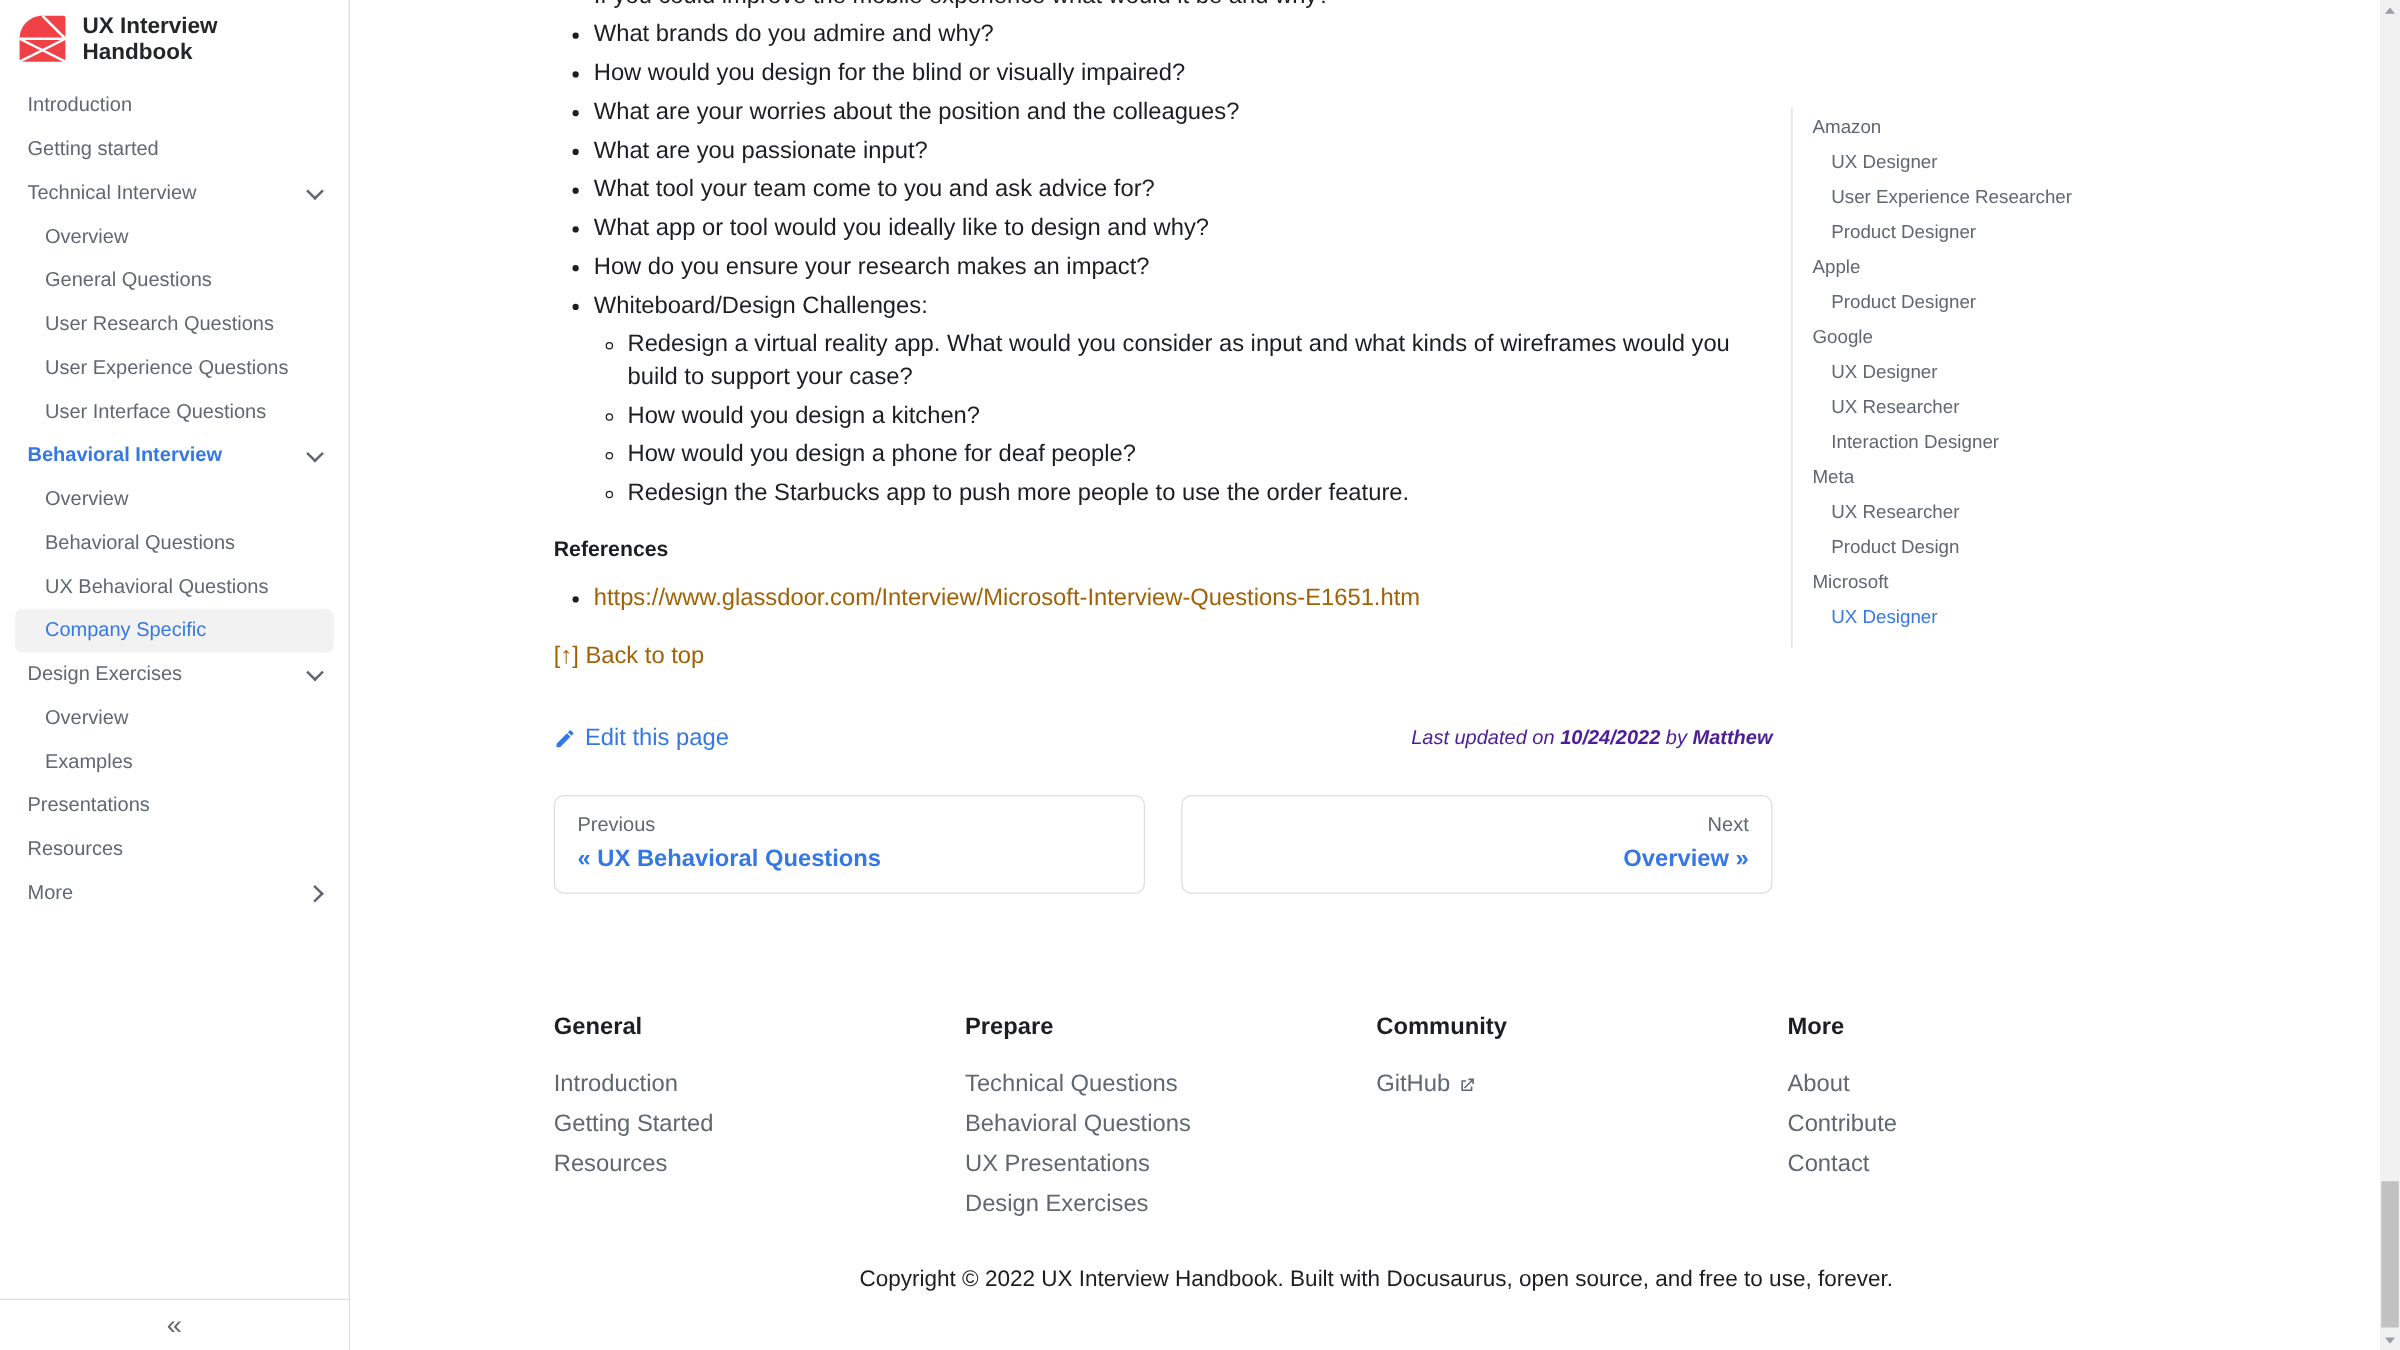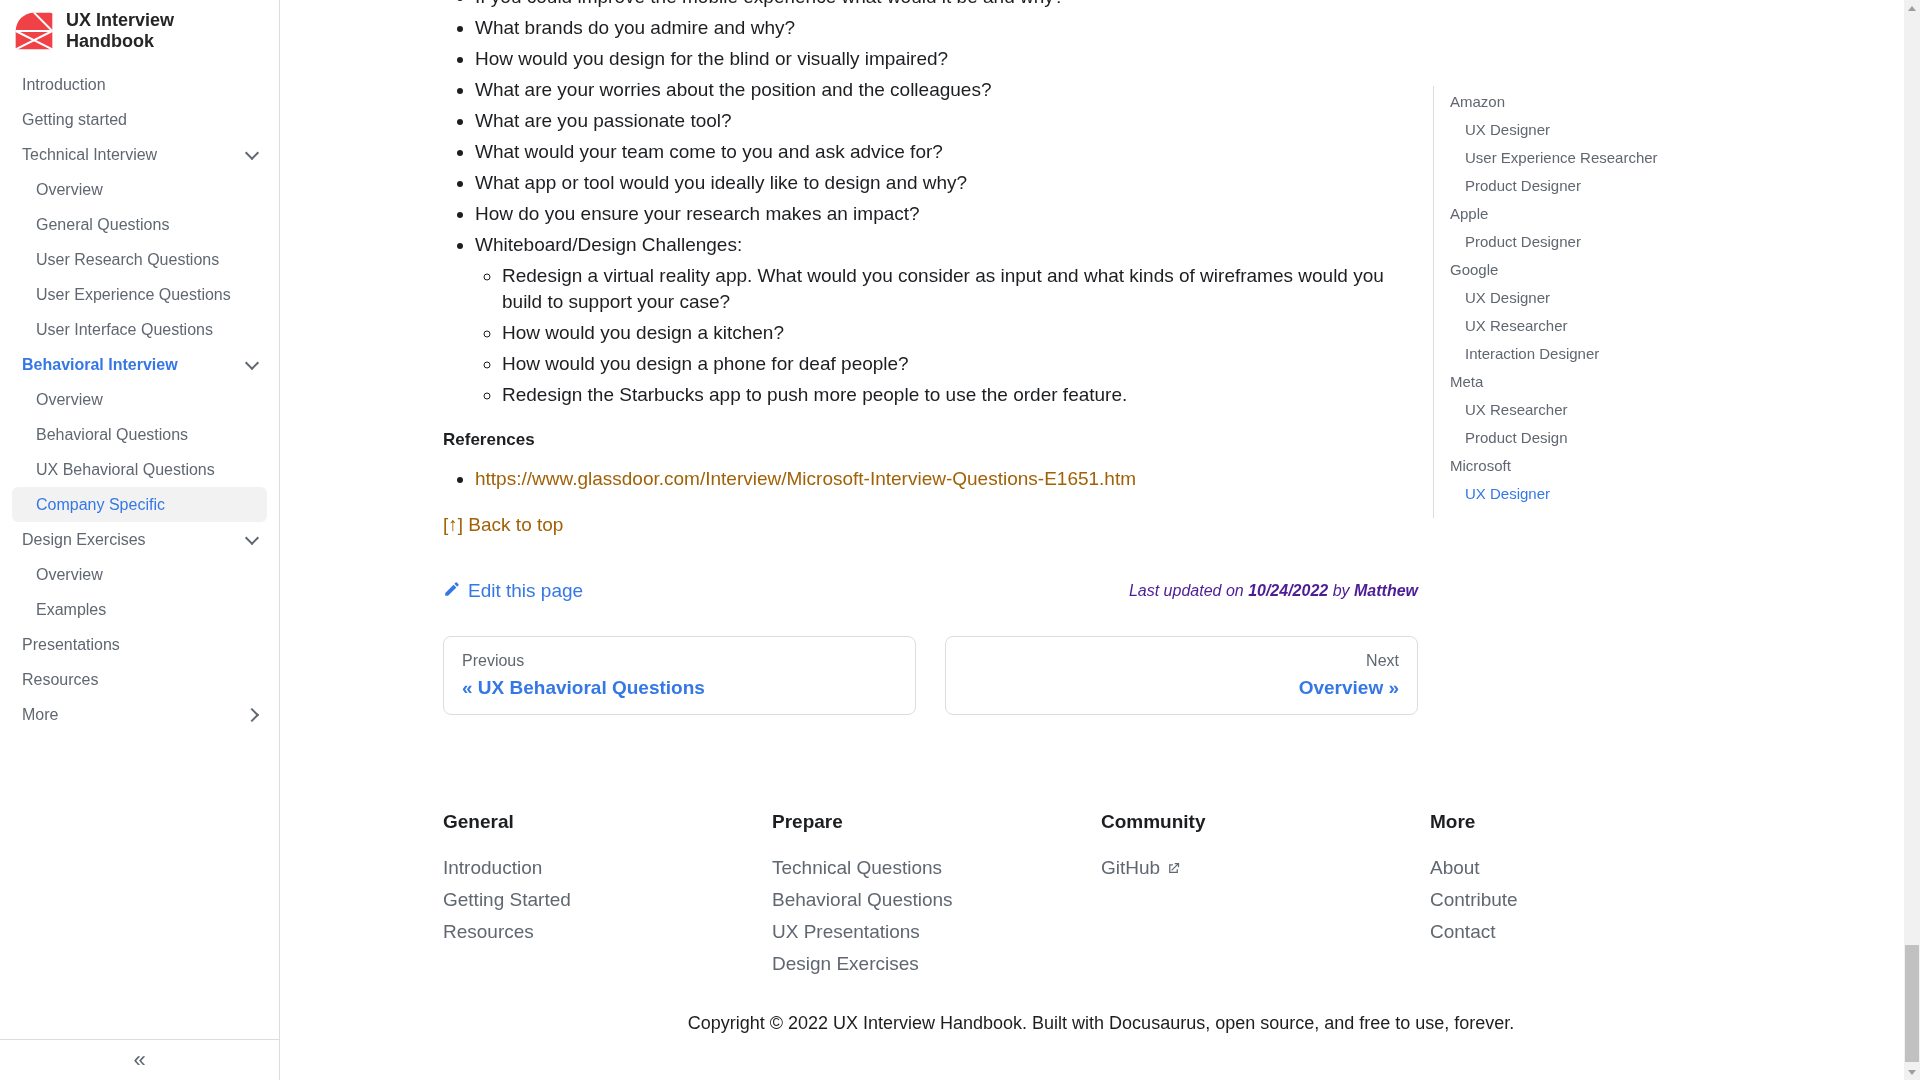--- a/index.html
+++ b/index.html
@@ -29,21 +29,21 @@
   .doc-col{margin-left:163px;width:975px;margin-top:-16px;}
   ul.qlist{margin:0;padding-left:32px;font-size:19px;line-height:26px;color:#1c1e21;}
   ul.qlist>li{margin-bottom:5px;}
   ul.qlist ul{list-style:circle;padding-left:27px;margin-top:5px;}
   ul.qlist ul>li{margin-bottom:5px;}
   .refs-heading{font-weight:bold;font-size:17px;margin-top:22px;}
   ul.refs{margin:16px 0 0 0;padding-left:32px;font-size:19px;line-height:26px;}
   a.link{color:#a16207;text-decoration:none;cursor:pointer;}
   .back-top{margin-top:22px;font-size:19px;display:inline-block;}
   .edit-row{margin-top:44px;display:flex;justify-content:space-between;align-items:center;}
-  .edit-link{display:inline-flex;gap:7px;font-size:19px;color:#3578e5;cursor:pointer;}
+  .edit-link{display:inline-flex;align-items:center;gap:7px;font-size:19px;color:#3578e5;cursor:pointer;}
   .updated{font-style:italic;font-size:16px;color:#4c1d95;}
   .updated b{font-weight:bold;}
   .pagination{margin-top:34px;display:flex;gap:29px;}
   .page-card{flex:1;border:1px solid #dadde1;border-radius:8px;padding:15px 18px;box-sizing:border-box;cursor:pointer;background:#fff;}
   .page-card .pc-label{font-size:16px;color:#606770;margin-bottom:7px;}
   .page-card .pc-title{font-size:19px;font-weight:bold;color:#3578e5;}
   .page-card.next{text-align:right;}
 
   
   .toc{margin-left:15px;margin-top:86px;border-left:1px solid #dadde1;padding:8px 0 4px 16px;width:235px;font-size:15px;color:#606770;}
@@ -133,22 +133,22 @@
   </aside>
 
   <main class="main">
     <div class="doc-wrap">
       <div class="doc-col">
         <ul class="qlist" id="qlist">
             <li>If you could improve the mobile experience what would it be and why?</li>
             <li>What brands do you admire and why?</li>
             <li>How would you design for the blind or visually impaired?</li>
             <li>What are your worries about the position and the colleagues?</li>
-            <li>What are you passionate tool?</li>
-            <li>What would your team come to you and ask advice for?</li>
+            <li>What are you passionate input?</li>
+            <li>What tool your team come to you and ask advice for?</li>
             <li>What app or tool would you ideally like to design and why?</li>
             <li>How do you ensure your research makes an impact?</li>
             <li><span>Whiteboard/Design Challenges:</span><ul>
                 <li>Redesign a virtual reality app. What would you consider as input and what kinds of wireframes would you build to support your case?</li>
                 <li>How would you design a kitchen?</li>
                 <li>How would you design a phone for deaf people?</li>
                 <li>Redesign the Starbucks app to push more people to use the order feature.</li>
               </ul></li>
           </ul>
 

